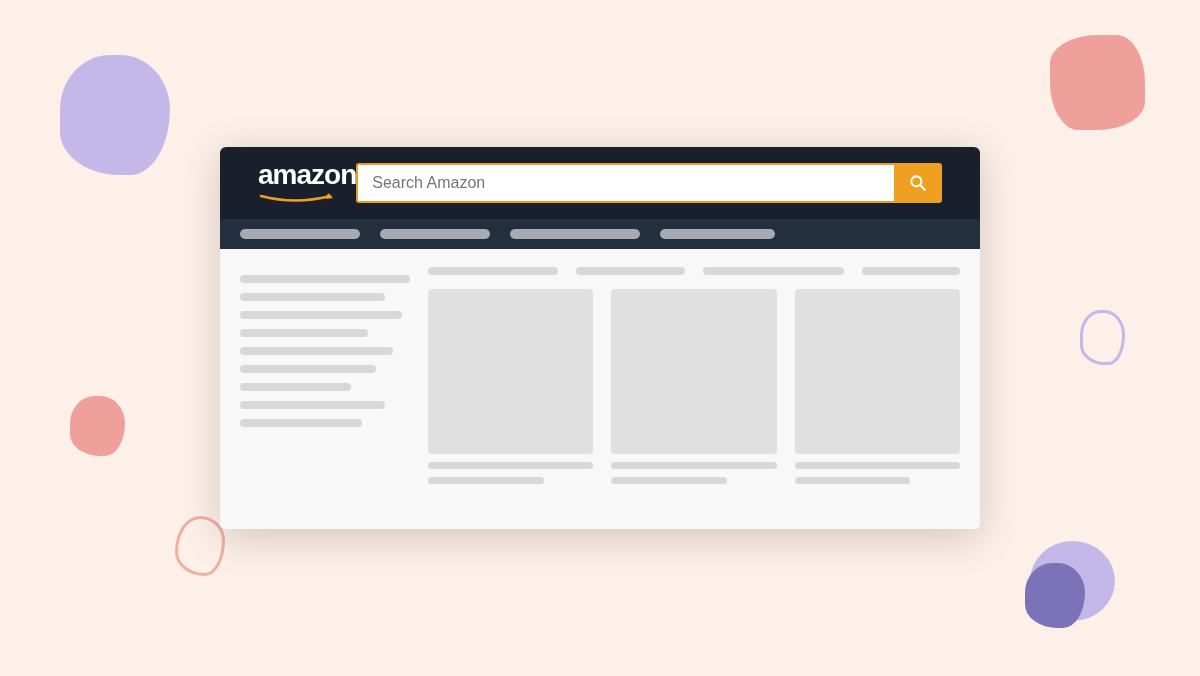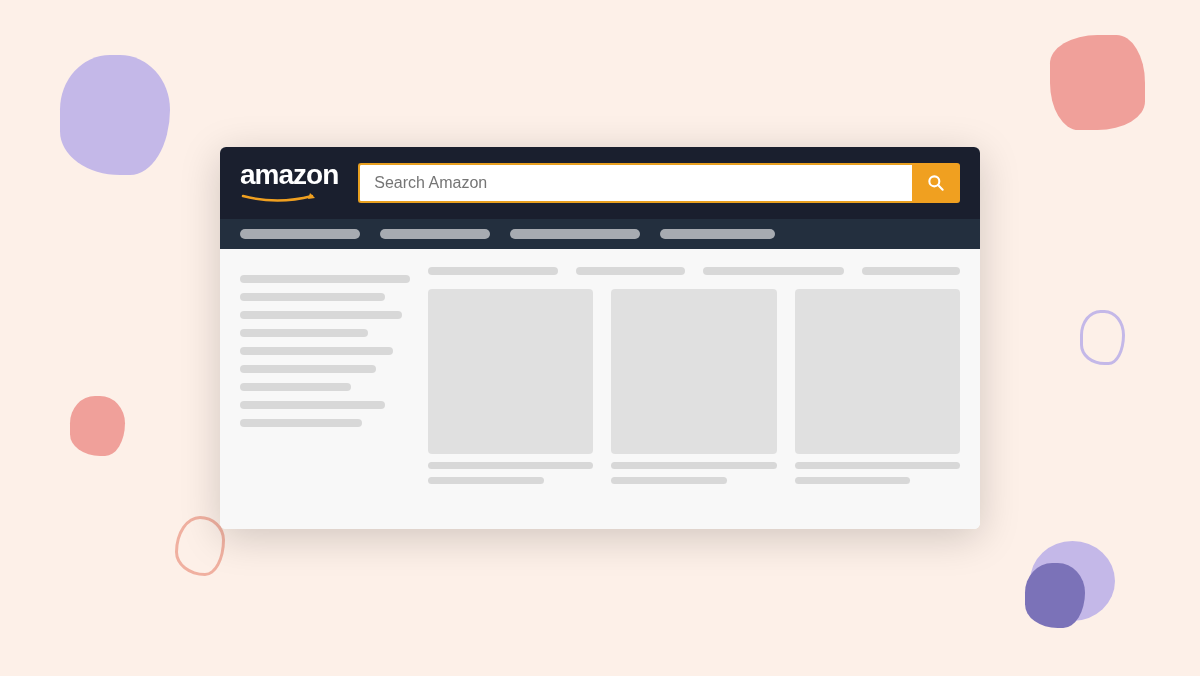--- a/index.html
+++ b/index.html
@@ -95,24 +95,23 @@
       border-radius: 6px;
       box-shadow: 0 8px 40px rgba(0,0,0,0.18);
       overflow: hidden;
       position: relative;
       z-index: 2;
     }
 
     
     .amazon-header {
       background-color: #1a1f2e;
-      padding: 14px 20px;
+      padding: 14px 38px;
       display: flex;
       align-items: center;
-      gap: 20px;
     }
 
     .amazon-logo {
       display: flex;
       flex-direction: column;
       align-items: flex-start;
       flex-shrink: 0;
     }
 
     .amazon-logo-text {

